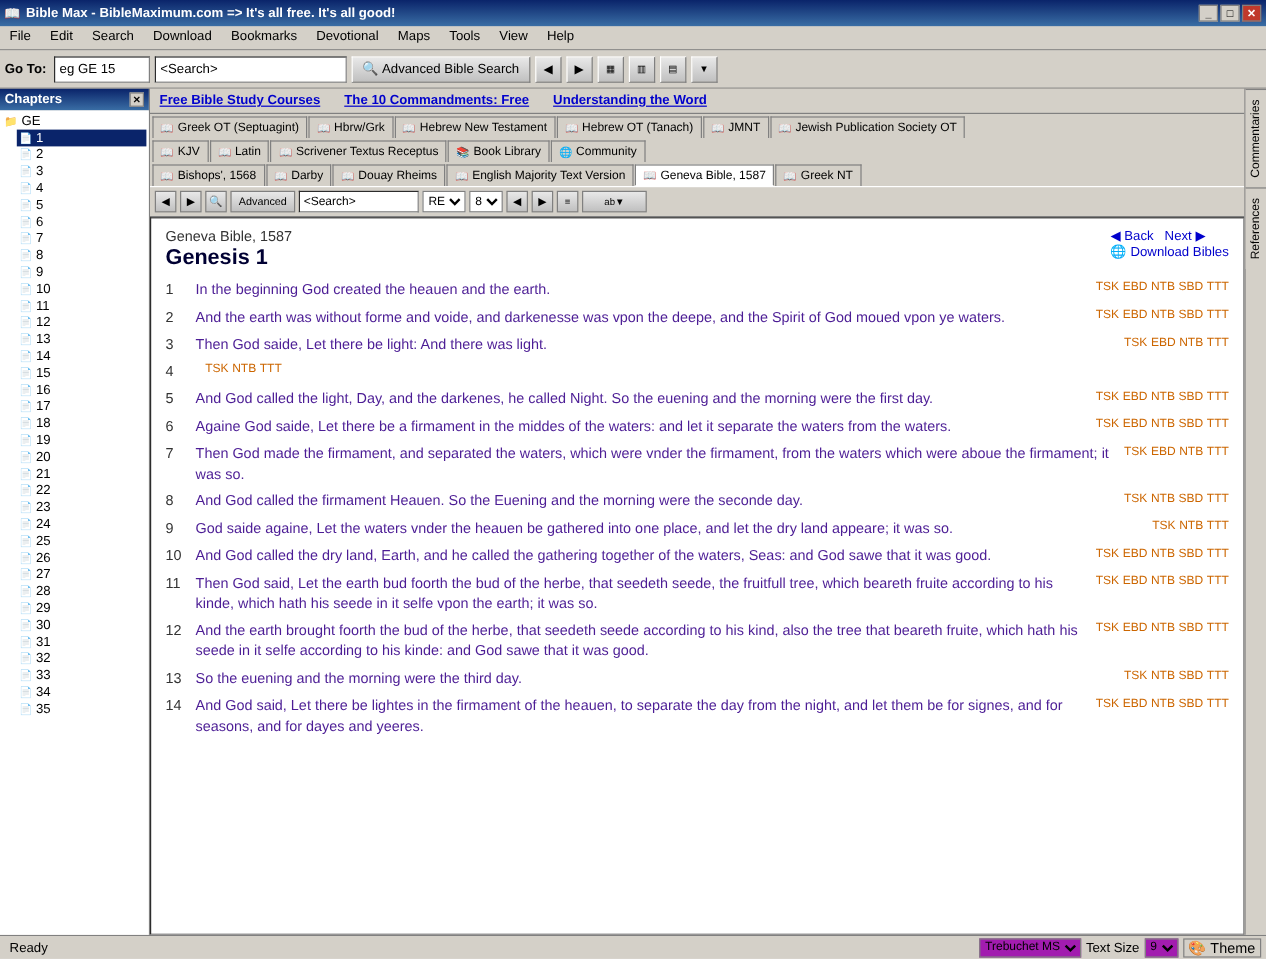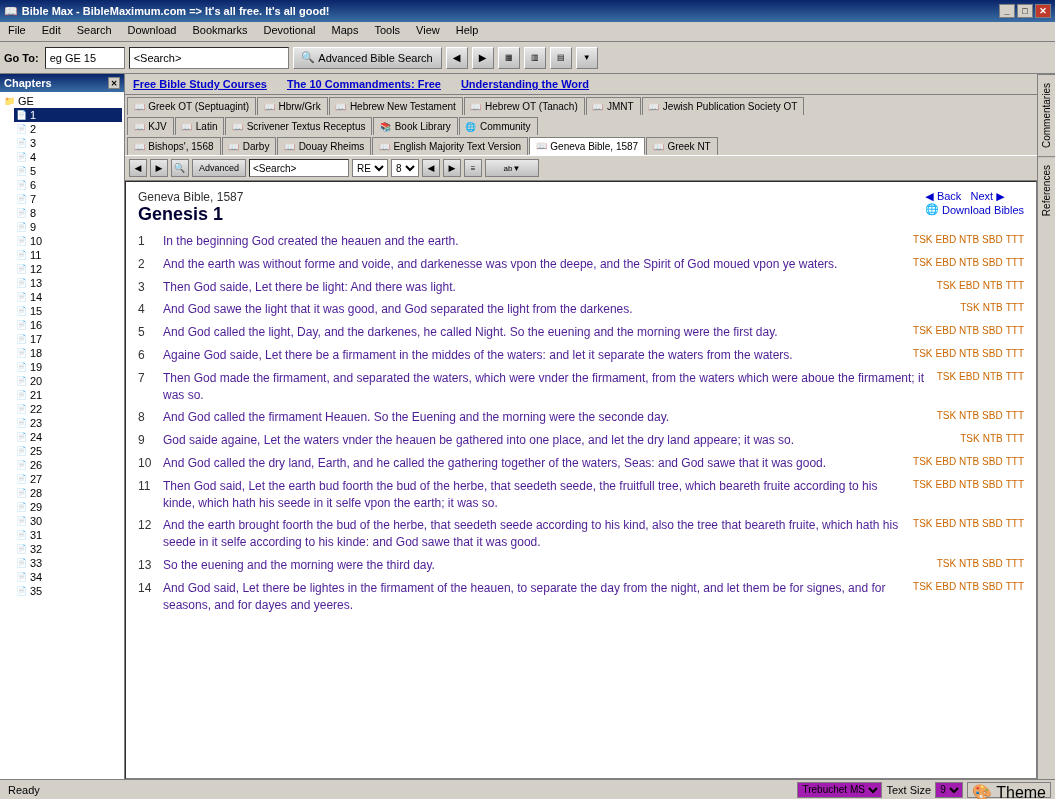--- a/index.html
+++ b/index.html
@@ -298,21 +298,21 @@
     .status-left { padding-left: 4px; }
     .status-right { display: flex; align-items: center; gap: 4px; }
     .status-select {
       height: 16px;
       font-size: 10px;
       border: 1px solid #808080;
       background: #a21caf;
     }
     .status-theme {
       height: 16px;
-      font-size: 16px;
+      font-size: 12px;
       border: 1px solid #808080;
       background: #d4d0c8;
       padding: 0 4px;
       cursor: pointer;
     }
 
     
     ::-webkit-scrollbar { width: 14px; }
     ::-webkit-scrollbar-track { background: #d4d0c8; }
     ::-webkit-scrollbar-thumb { background: #a0a0a0; border: 1px solid #808080; }
@@ -672,21 +672,20 @@
             <div class="verse-text">Then God saide, Let there be light: And there was light.</div>
             <div class="verse-links">
               <a class="verse-link">TSK</a>
               <a class="verse-link">EBD</a>
               <a class="verse-link">NTB</a>
               <a class="verse-link">TTT</a>
             </div>
           </div>
           <div class="verse-row">
             <div class="verse-num">4</div>
-            <div class="verse-text">And God sawe the light that it was good, and God separated the light from the darkenes.</div>
             <div class="verse-links">
               <a class="verse-link">TSK</a>
               <a class="verse-link">NTB</a>
               <a class="verse-link">TTT</a>
             </div>
           </div>
           <div class="verse-row">
             <div class="verse-num">5</div>
             <div class="verse-text">And God called the light, Day, and the darkenes, he called Night. So the euening and the morning were the first day.</div>
             <div class="verse-links">

